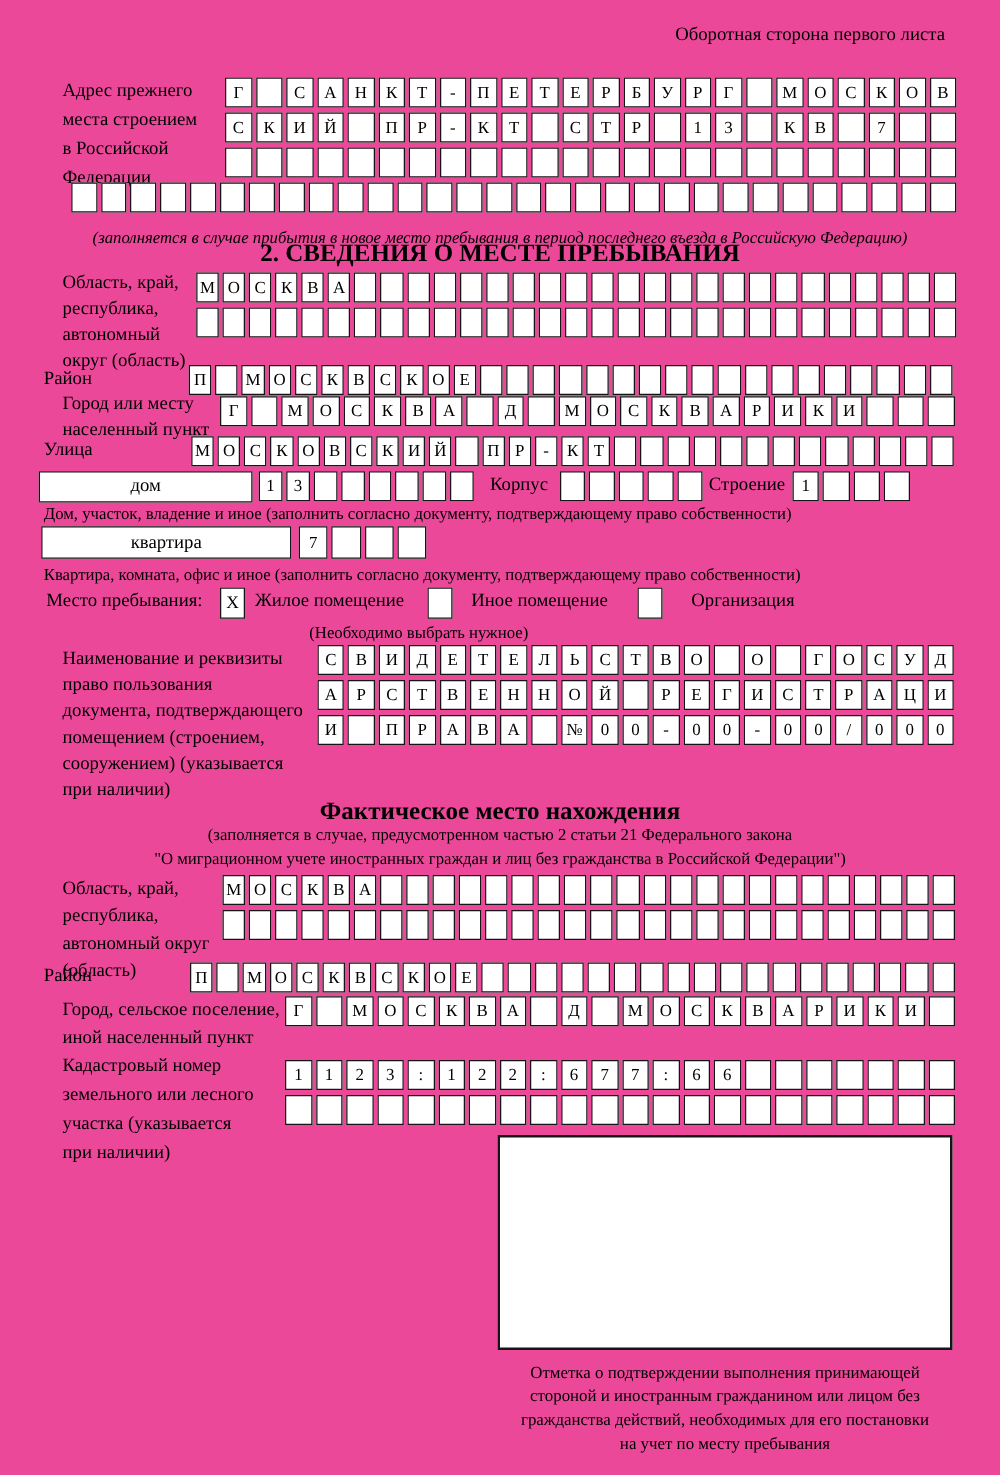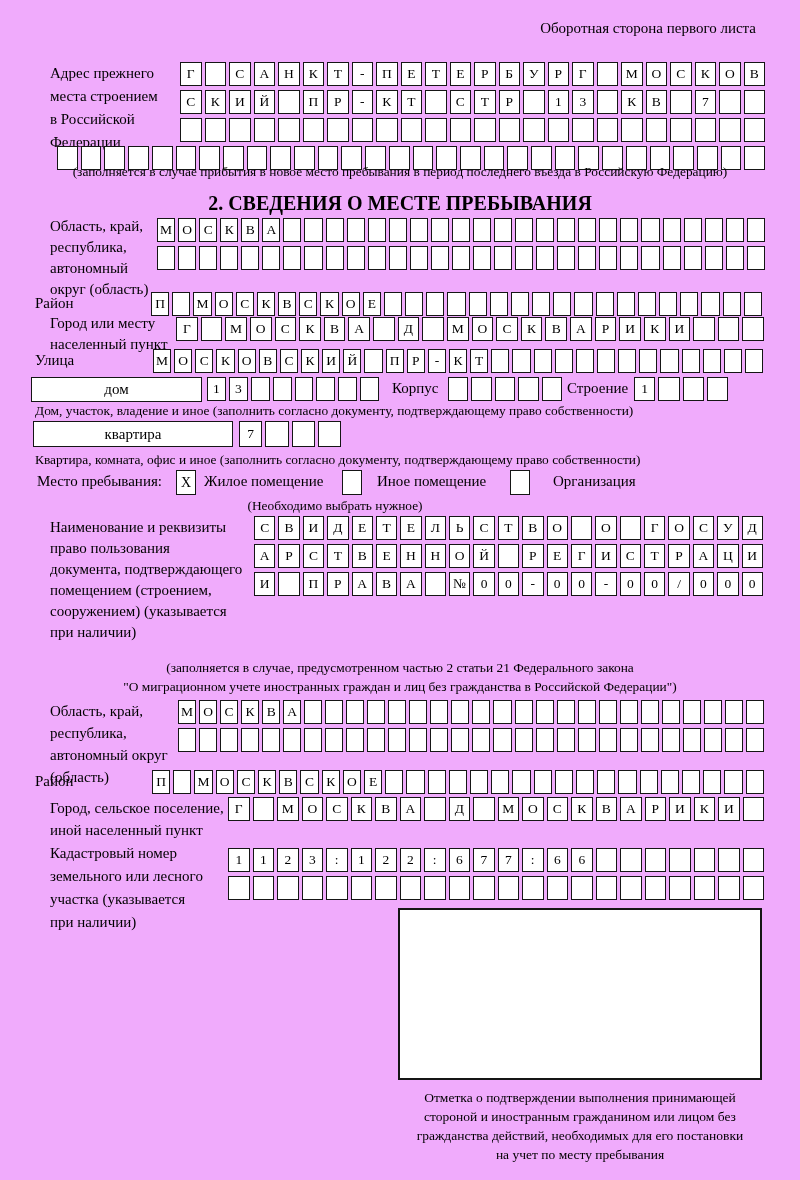--- a/index.html
+++ b/index.html
@@ -1,17 +1,17 @@
 <!DOCTYPE html>
 <html><head>
 <meta charset="utf-8">
 <style>
   html,body { margin:0; padding:0; background:#ffffff; }
   .page {
-    position:relative; width:800px; height:1180px; background:#f0abfc;
+    position:relative; width:800px; height:1180px; background:#ec4899;
     font-family:"Liberation Serif", serif; color:#000; overflow:hidden;
   }
   .abs { position:absolute; }
   .label { font-size:15px; line-height:21px;margin-left:15px; }
   .label .line { white-space:nowrap; }
   .lh22 .line { line-height:22px; }
   .lh23 .line { line-height:23px; }
   .cellrow { position:absolute; display:flex; gap:3px; height:24px; }
   .cell {
     flex:1 1 0; border:1.5px solid #151515; box-sizing:border-box; background:#fff;
@@ -151,21 +151,21 @@
       <span class="cell"></span>
       <span class="cell"></span>
       <span class="cell"></span>
       <span class="cell"></span>
       <span class="cell"></span>
       <span class="cell"></span>
       <span class="cell"></span>
       <span class="cell"></span>
       <span class="cell"></span>
     </div>
-  <div class="abs note" style="left:0; top:164px; width:800px;">(заполняется в случае прибытия в новое место пребывания в период последнего въезда в Российскую Федерацию)</div>
+  <div class="abs note" style="left:0; top:182px; width:800px;font-style:italic;">(заполняется в случае прибытия в новое место пребывания в период последнего въезда в Российскую Федерацию)</div>
 
   <div class="abs title" style="left:0; top:192px; width:800px;">2. СВЕДЕНИЯ О МЕСТЕ ПРЕБЫВАНИЯ</div>
 
   <div class="abs label" style="left:35px; top:216px;">
       <div class="line">Область, край,</div>
       <div class="line">республика,</div>
       <div class="line">автономный</div>
       <div class="line">округ (область)</div>
     </div>
   <div class="cellrow" style="left:157px; top:218px; width:608px;">
@@ -449,20 +449,21 @@
       <span class="cell">0</span>
       <span class="cell">-</span>
       <span class="cell">0</span>
       <span class="cell">0</span>
       <span class="cell">/</span>
       <span class="cell">0</span>
       <span class="cell">0</span>
       <span class="cell">0</span>
     </div>
 
+  <div class="abs title" style="left:0; top:638px; width:800px;">Фактическое место нахождения</div>
   <div class="abs note" style="left:0; top:660px; width:800px;">(заполняется в случае, предусмотренном частью 2 статьи 21 Федерального закона</div>
   <div class="abs note" style="left:0; top:679px; width:800px;">"О миграционном учете иностранных граждан и лиц без гражданства в Российской Федерации")</div>
 
   <div class="abs label lh22" style="left:35px; top:700px;">
       <div class="line">Область, край,</div>
       <div class="line">республика,</div>
       <div class="line">автономный округ</div>
       <div class="line">(область)</div>
     </div>
   <div class="cellrow" style="left:178px; top:700px; width:586px;">

